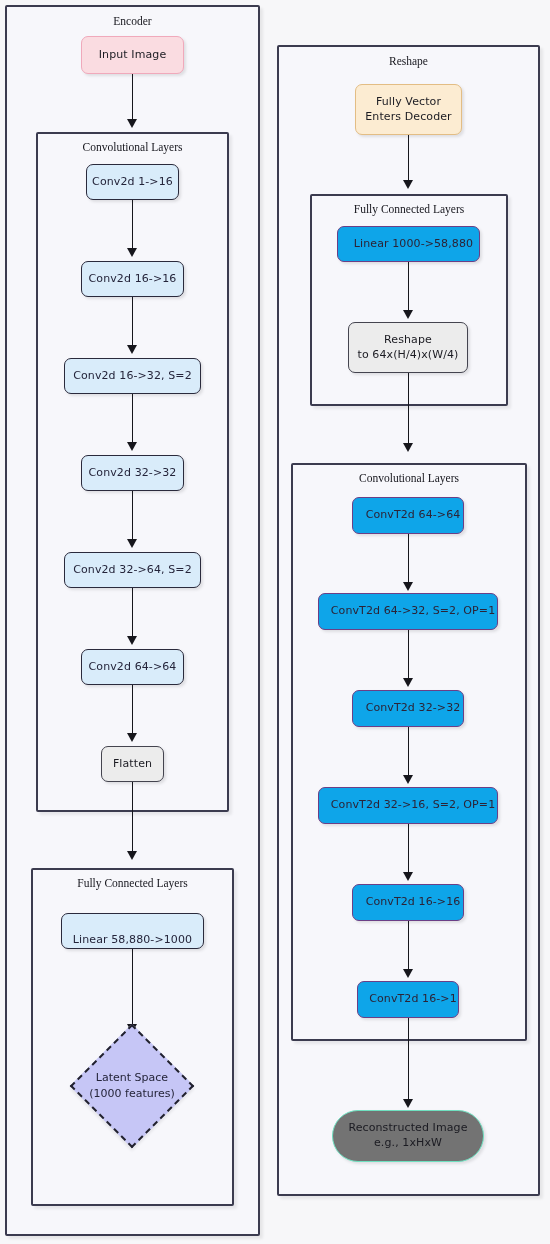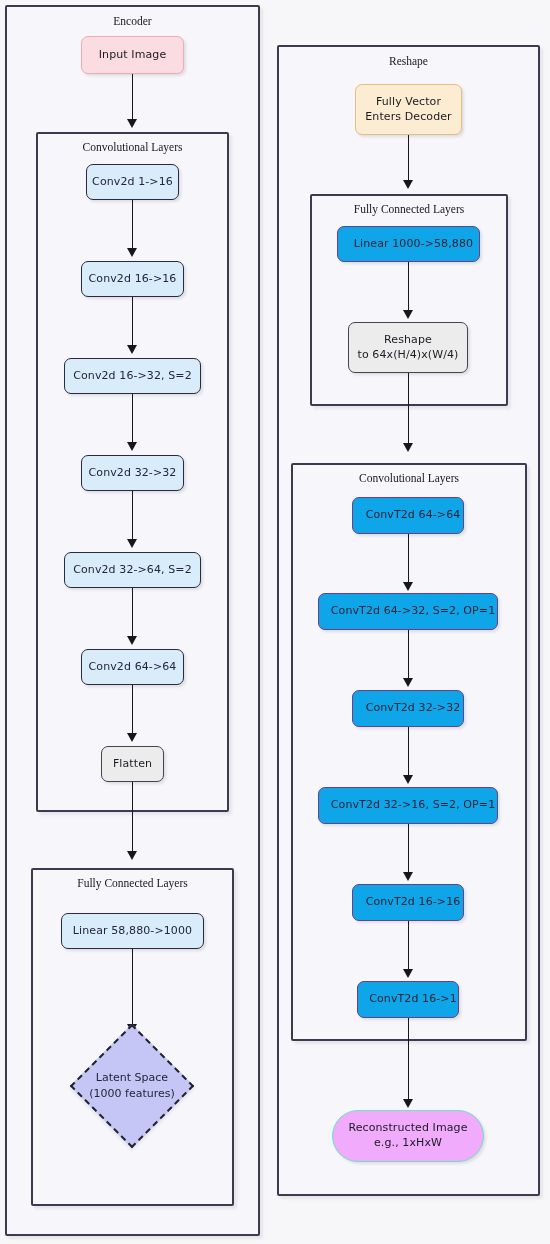--- a/index.html
+++ b/index.html
@@ -61,21 +61,21 @@
     white-space: nowrap;
     letter-spacing: 0.1px;
   }
   .node.stadium { border-radius: 999px; }
 
   .n-input   { background: #fadce1; border-color: #f0a9bb; color: #1b1b22; }
   .n-blue    { background: #d9ecfa; border-color: #2a2a3c; color: #24243a; }
   .n-gray    { background: #ececec; border-color: #44444f; color: #1b1b22; }
   .n-latentv { background: #fcecd2; border-color: #e3bd84; color: #1b1b22; }
   .n-purple  { background: #0ea5e9; border-color: #6b3f86; color: #2c2336; padding-left: 10px; }
-  .n-out     { background: #f0abfc; border-color: #6fe0c0; color: #1b1b22; }
+  .n-out     { background: #737373; border-color: #6fe0c0; color: #1b1b22; }
 
   .diamond {
     position: absolute;
     background: #c6c6f6;
     border: 2.5px dashed #22222e;
     transform: rotate(45deg);
     box-sizing: border-box;
     box-shadow: 2px 2px 3px rgba(0,0,0,0.08);
   }
   .diamond-label {
@@ -162,21 +162,21 @@
 <div class="node n-gray" id="n-flatten" style="left:101px; top:746px; width:63px; height:36px;">
   <span>Flatten</span>
 </div>
 <div class="edge" style="left:131.5px; top:782px; height:72px;"></div>
 <div class="arrowhead" style="left:127px; top:851px;"></div>
 
 <div class="cluster" id="enc-fc-cluster">
   <div class="cluster-title" style="top:7px;">Fully Connected Layers</div>
 </div>
 
-<div class="node n-blue" id="n-enc-linear" style="left:61px; top:913px; width:143px; height:36px;">
+<div class="node n-blue" id="n-enc-linear" style="left:61px; top:913px; width:143px; height:36px;justify-content:flex-end;">
   <span>Linear 58,880-&gt;1000</span>
 </div>
 <div class="edge" style="left:131.5px; top:949px; height:78px;"></div>
 <div class="arrowhead" style="left:127px; top:1024px;"></div>
 
 <div class="diamond" id="n-latent-space" style="left:88px; top:1042px; width:88px; height:88px;"></div>
 <div class="diamond-label" style="left:62px; top:1066px; width:140px; height:40px;">
   <span>Latent Space</span>
   <span>(1000 features)</span>
 </div>

